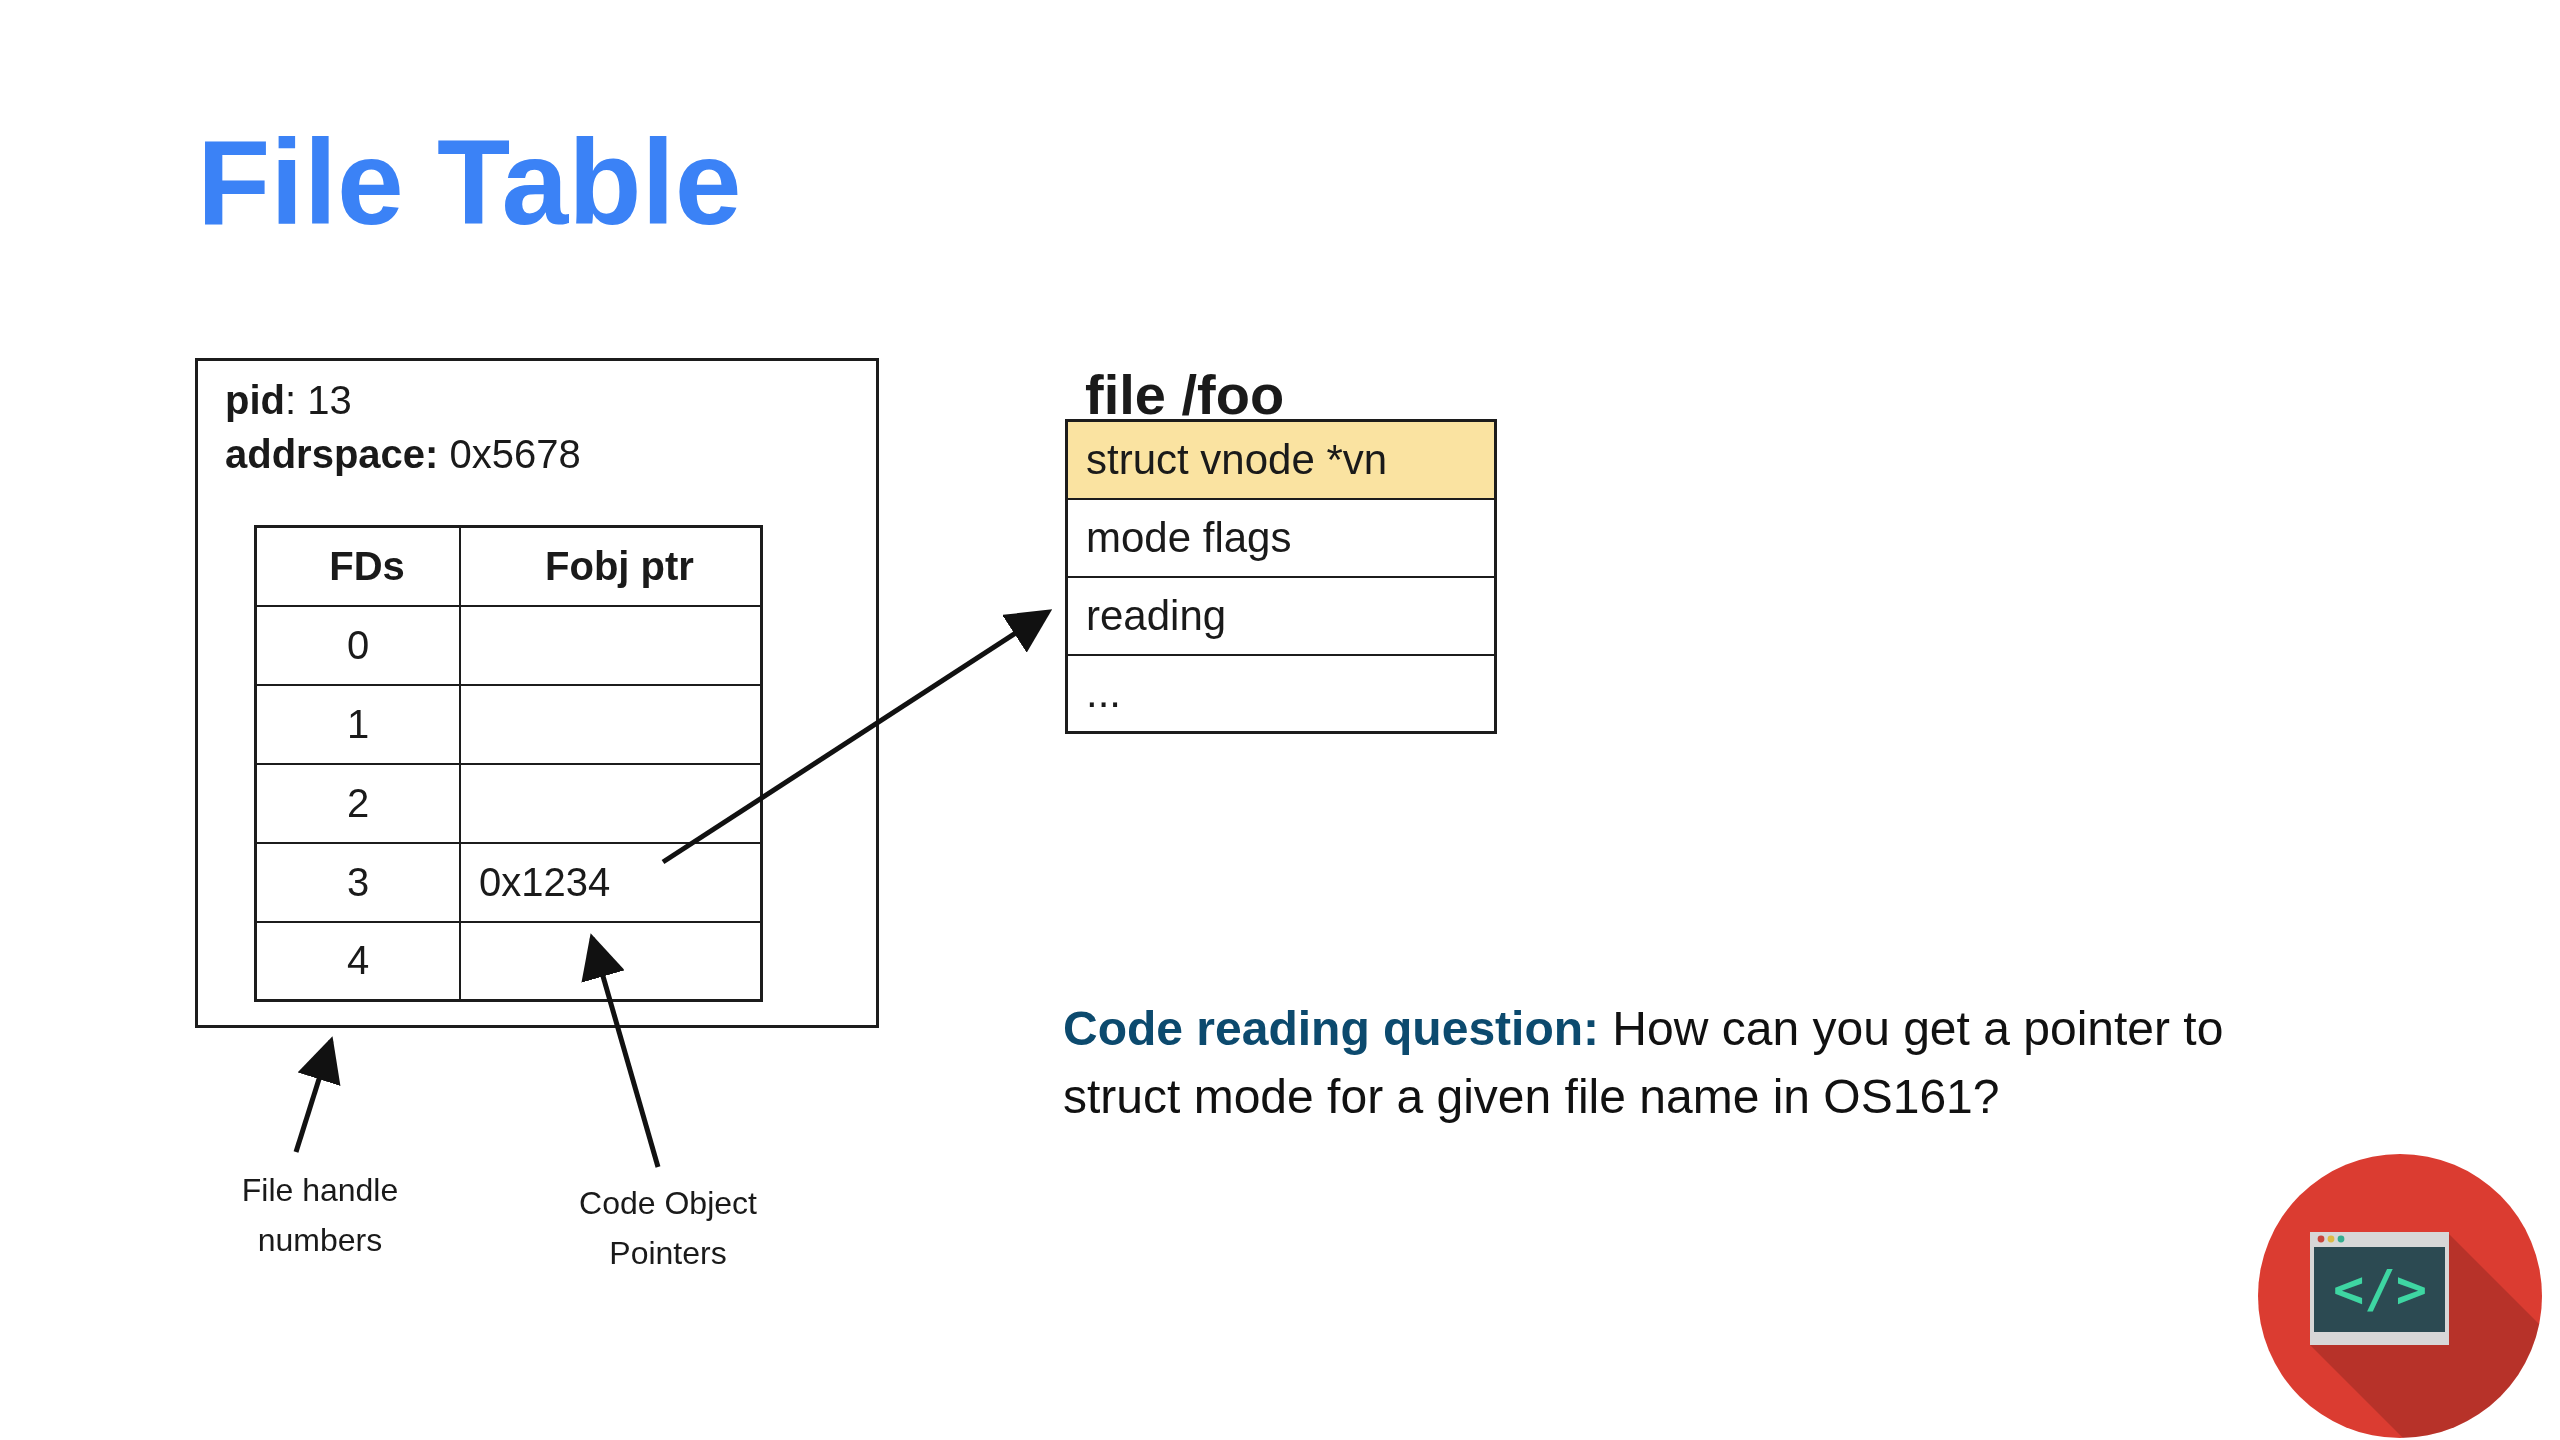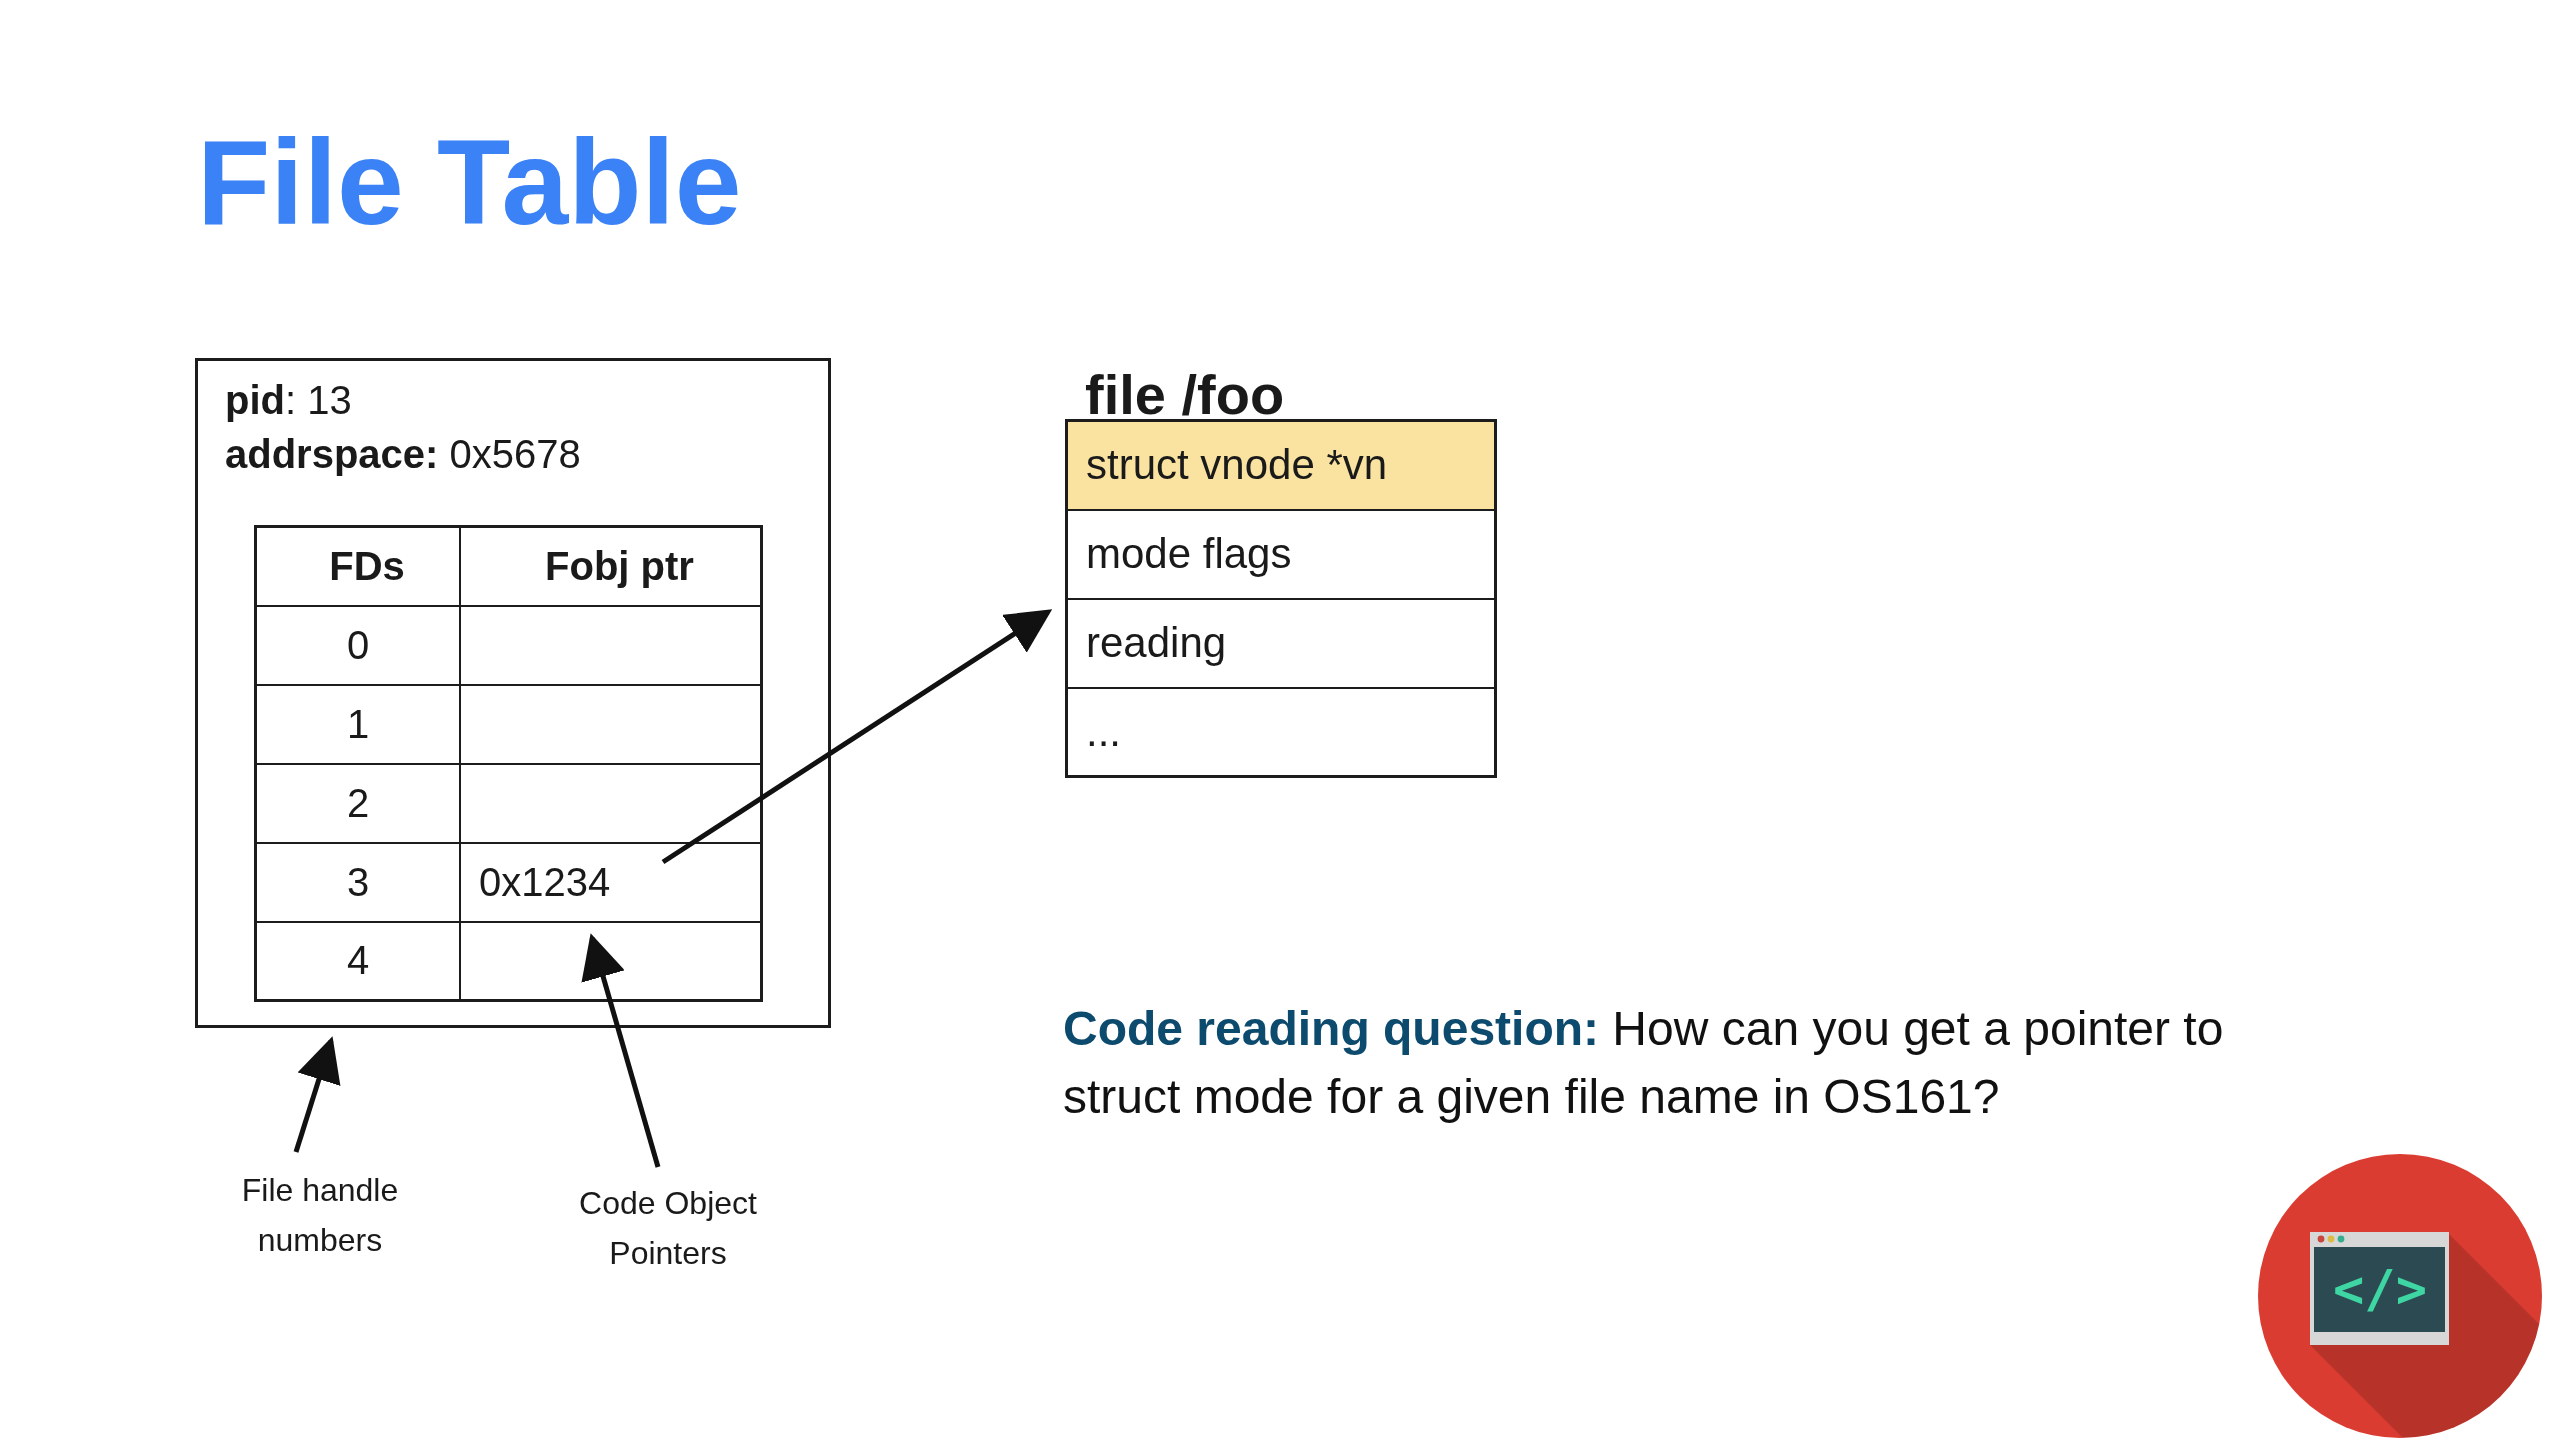--- a/index.html
+++ b/index.html
@@ -16,21 +16,21 @@
   
   #title{
     left:197px;top:104px;
     font-size:120px;font-weight:bold;
     color:#C00F12;line-height:1;
     letter-spacing:0px;
   }
 
   
   #process-box{
-    left:195px;top:358px;width:636px;height:670px;
+    left:195px;top:358px;width:684px;height:670px;
     border:3px solid #1c1c1c;box-sizing:border-box;
     background:#fff;
   }
   .kv-line{font-size:40px;line-height:54px;white-space:nowrap;}
   .kv-line b{font-weight:bold;}
   #kv-block{left:27px;top:12px;}
 
   
   table{border-collapse:collapse;table-layout:fixed;}
   #fd-table{left:56px;top:164px;}
@@ -46,21 +46,21 @@
   #fd-table .col-ptr{width:281px;text-align:left;padding-left:18px;}
   #fd-table .hdr{font-weight:bold;text-align:center;padding-left:18px;}
 
   
   #file-title{
     left:1085px;top:364px;
     font-size:56px;font-weight:bold;line-height:1.1;
   }
   #file-table{left:1065px;top:419px;}
   #file-table table{width:432px;border:3px solid #1c1c1c;}
-  #file-table tr{height:89px;margin-left:14px;}
+  #file-table tr{height:78px;margin-left:14px;}
   #file-table td{
     border:2px solid #1c1c1c;
     font-size:42px;vertical-align:middle;
     padding:0 0 0 18px;text-align:left;
   }
 
   
   .callout{
     font-size:32px;line-height:50px;text-align:center;width:300px;
   }

